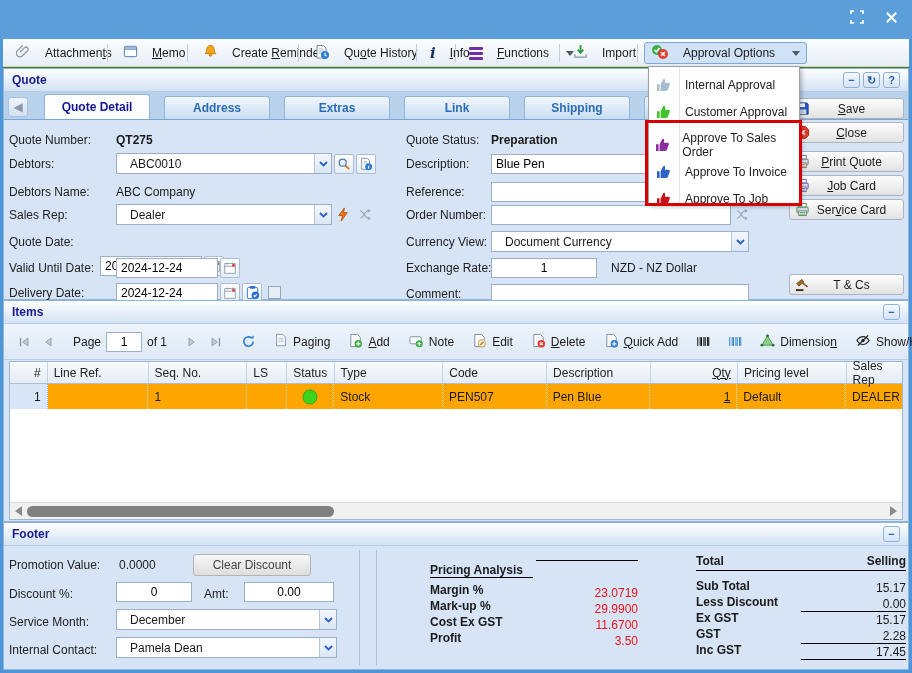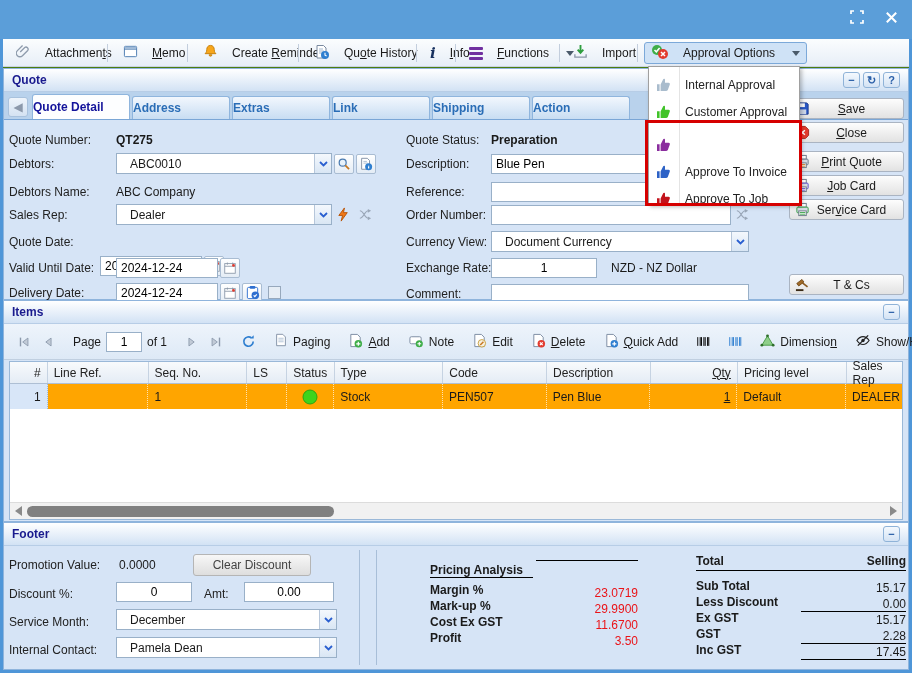--- a/index.html
+++ b/index.html
@@ -32,23 +32,23 @@
   .ph-btns { margin-left:auto; display:flex; gap:3px; }
   .ph-btn { width:17px; height:16px; border:1px solid #8fb3d8; border-radius:3px;
             background:linear-gradient(#f4f9fe,#d4e3f4); color:#2a5fa8; font-weight:bold; font-size:11px;
             display:flex; align-items:center; justify-content:center; cursor:pointer; line-height:1; }
 
   
   #quote-panel { top:1px; height:232px; }
   .q-tabs { height:28px; background:#b9d2ec; border-bottom:1px solid #7aa6d6; display:flex; align-items:flex-end; padding-left:4px; gap:2px; }
   .tab-arrow { width:20px; height:20px; margin:0 2px 2px 0; display:flex; align-items:center; justify-content:center;
                background:linear-gradient(#eef4fb,#d4e2f2); border:1px solid #a9c2dd; border-radius:3px; color:#8c99ab; cursor:pointer; }
-  .tab { width:98px; height:23px; line-height:22px; text-align:left; font-weight:bold; color:#2a6db6;
+  .tab { width:106px; height:23px; line-height:22px; text-align:center; font-weight:bold; color:#2a6db6;
          background:linear-gradient(#f2f7fd,#c8ddf2); border:1px solid #8fb5dd; border-bottom:none;
-         border-radius:3px 3px 0 0; cursor:pointer; }
+         border-radius:3px 3px 0 0; cursor:pointer;margin-left:12px; }
   .tab.active { background:#fdfeff; color:#14149b; height:25px; line-height:25px; }
   .q-body { position:relative; height:180px; }
   .frow { position:absolute; height:21px; display:flex; align-items:center; }
   .flabel { color:#222; }
   .bold { font-weight:bold; }
   input.txt { height:20px; border:1px solid #99b0c8; background:#fff; font:12px "Liberation Sans",sans-serif; padding:0 4px; }
   .combo { position:relative; height:21px; border:1px solid #99b0c8; background:#fff; display:flex; align-items:center; }
   .combo .cval { padding-left:13px; flex:1; }
   .combo .cbtn { width:17px; height:100%; border-left:1px solid #b6c6da; background:linear-gradient(#f4f8fd,#d9e6f4);
                  display:flex; align-items:center; justify-content:center; cursor:pointer; }
@@ -739,20 +739,21 @@
         </svg>
       </span>
     <span class="mlbl">Customer Approval</span>
   </div>
   <div class="mi" style="top:65px;">
     <span class="mic">
         <svg width="16" height="16" viewBox="0 0 16 16">
           <path d="M1 7.2h2.6V14H1zM4.6 14V7.6L7.2 2.2c.4-.9 1.8-.6 1.8.4v3.2h3.6c.9 0 1.5.8 1.2 1.7l-1.9 5.3c-.2.7-.8 1.2-1.6 1.2H4.6z" fill="#8a2d9e"></path>
         </svg>
       </span>
+    <span class="mlbl">Approve To Sales Order</span>
   </div>
   <div class="mi" style="top:92px;">
     <span class="mic">
         <svg width="16" height="16" viewBox="0 0 16 16">
           <path d="M1 7.2h2.6V14H1zM4.6 14V7.6L7.2 2.2c.4-.9 1.8-.6 1.8.4v3.2h3.6c.9 0 1.5.8 1.2 1.7l-1.9 5.3c-.2.7-.8 1.2-1.6 1.2H4.6z" fill="#2d62c6"></path>
         </svg>
       </span>
     <span class="mlbl">Approve To Invoice</span>
   </div>
   <div class="mi" style="top:119px;">

